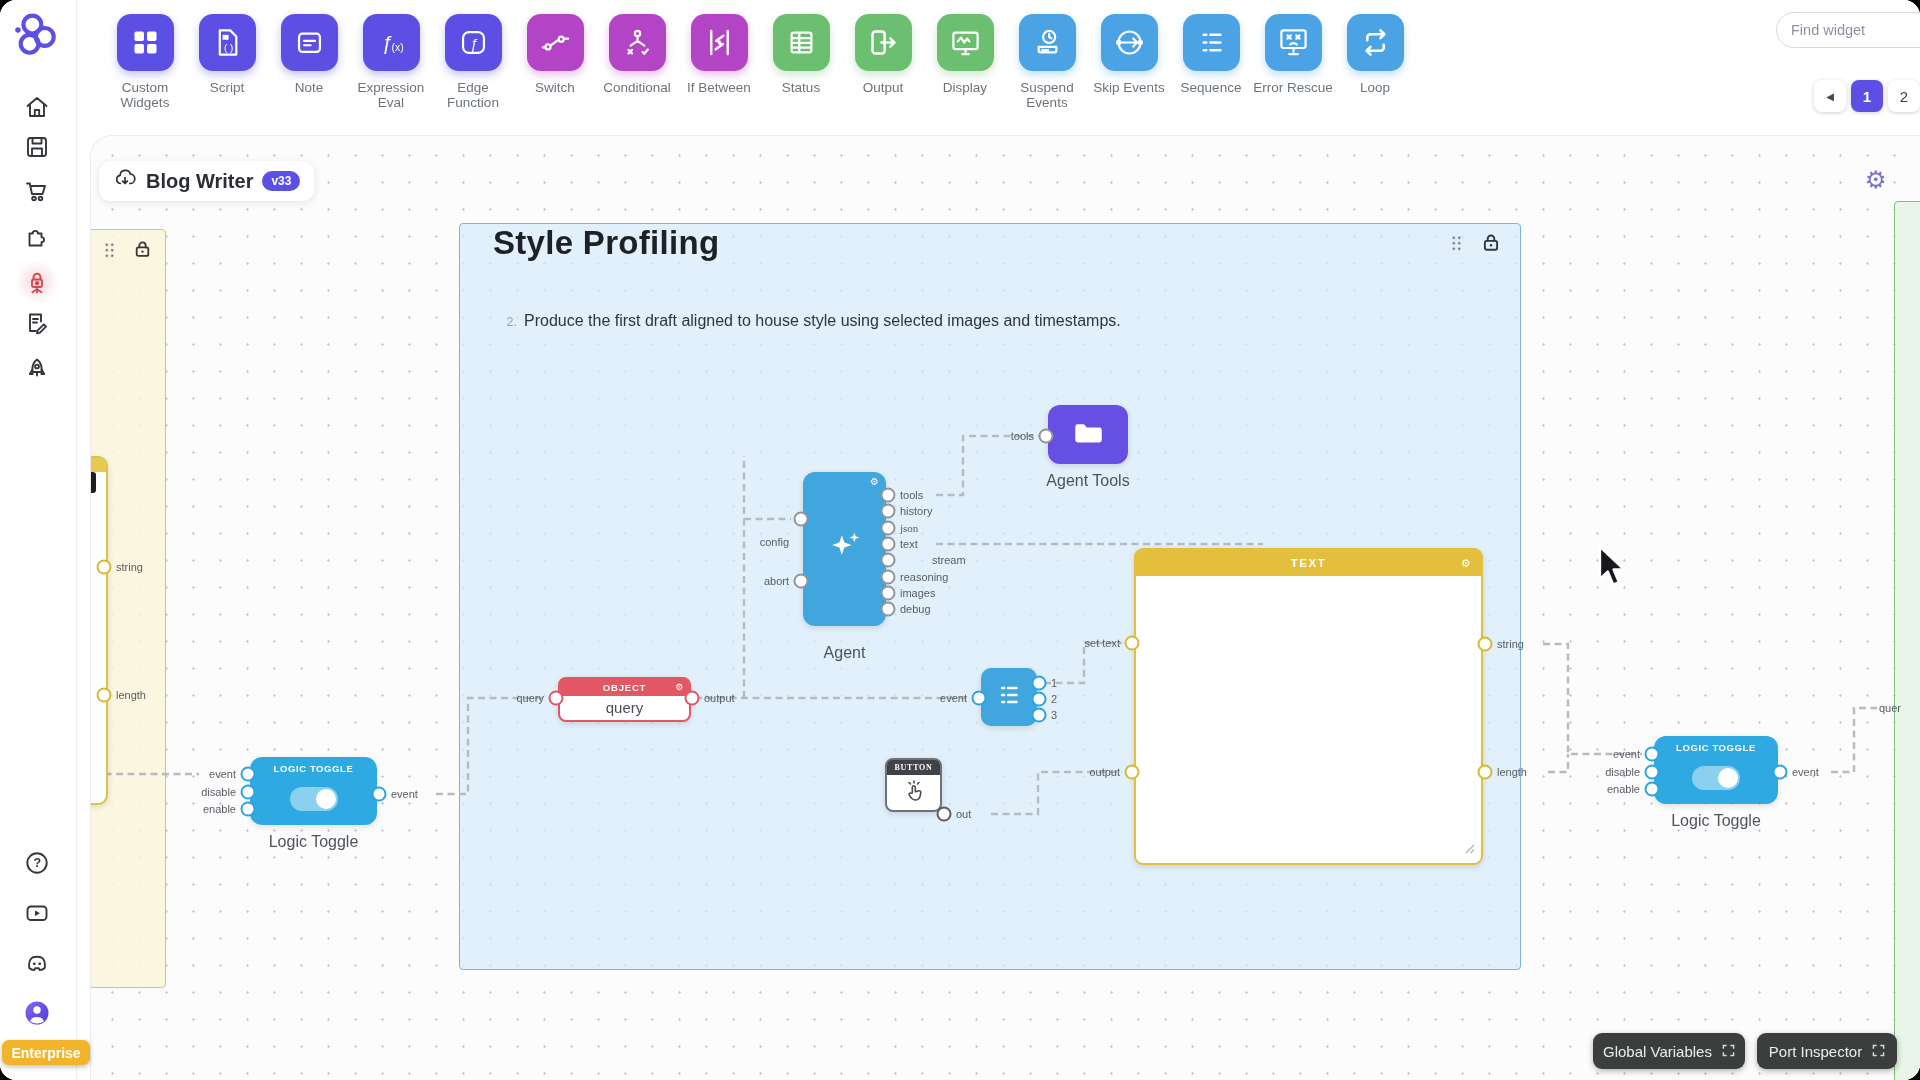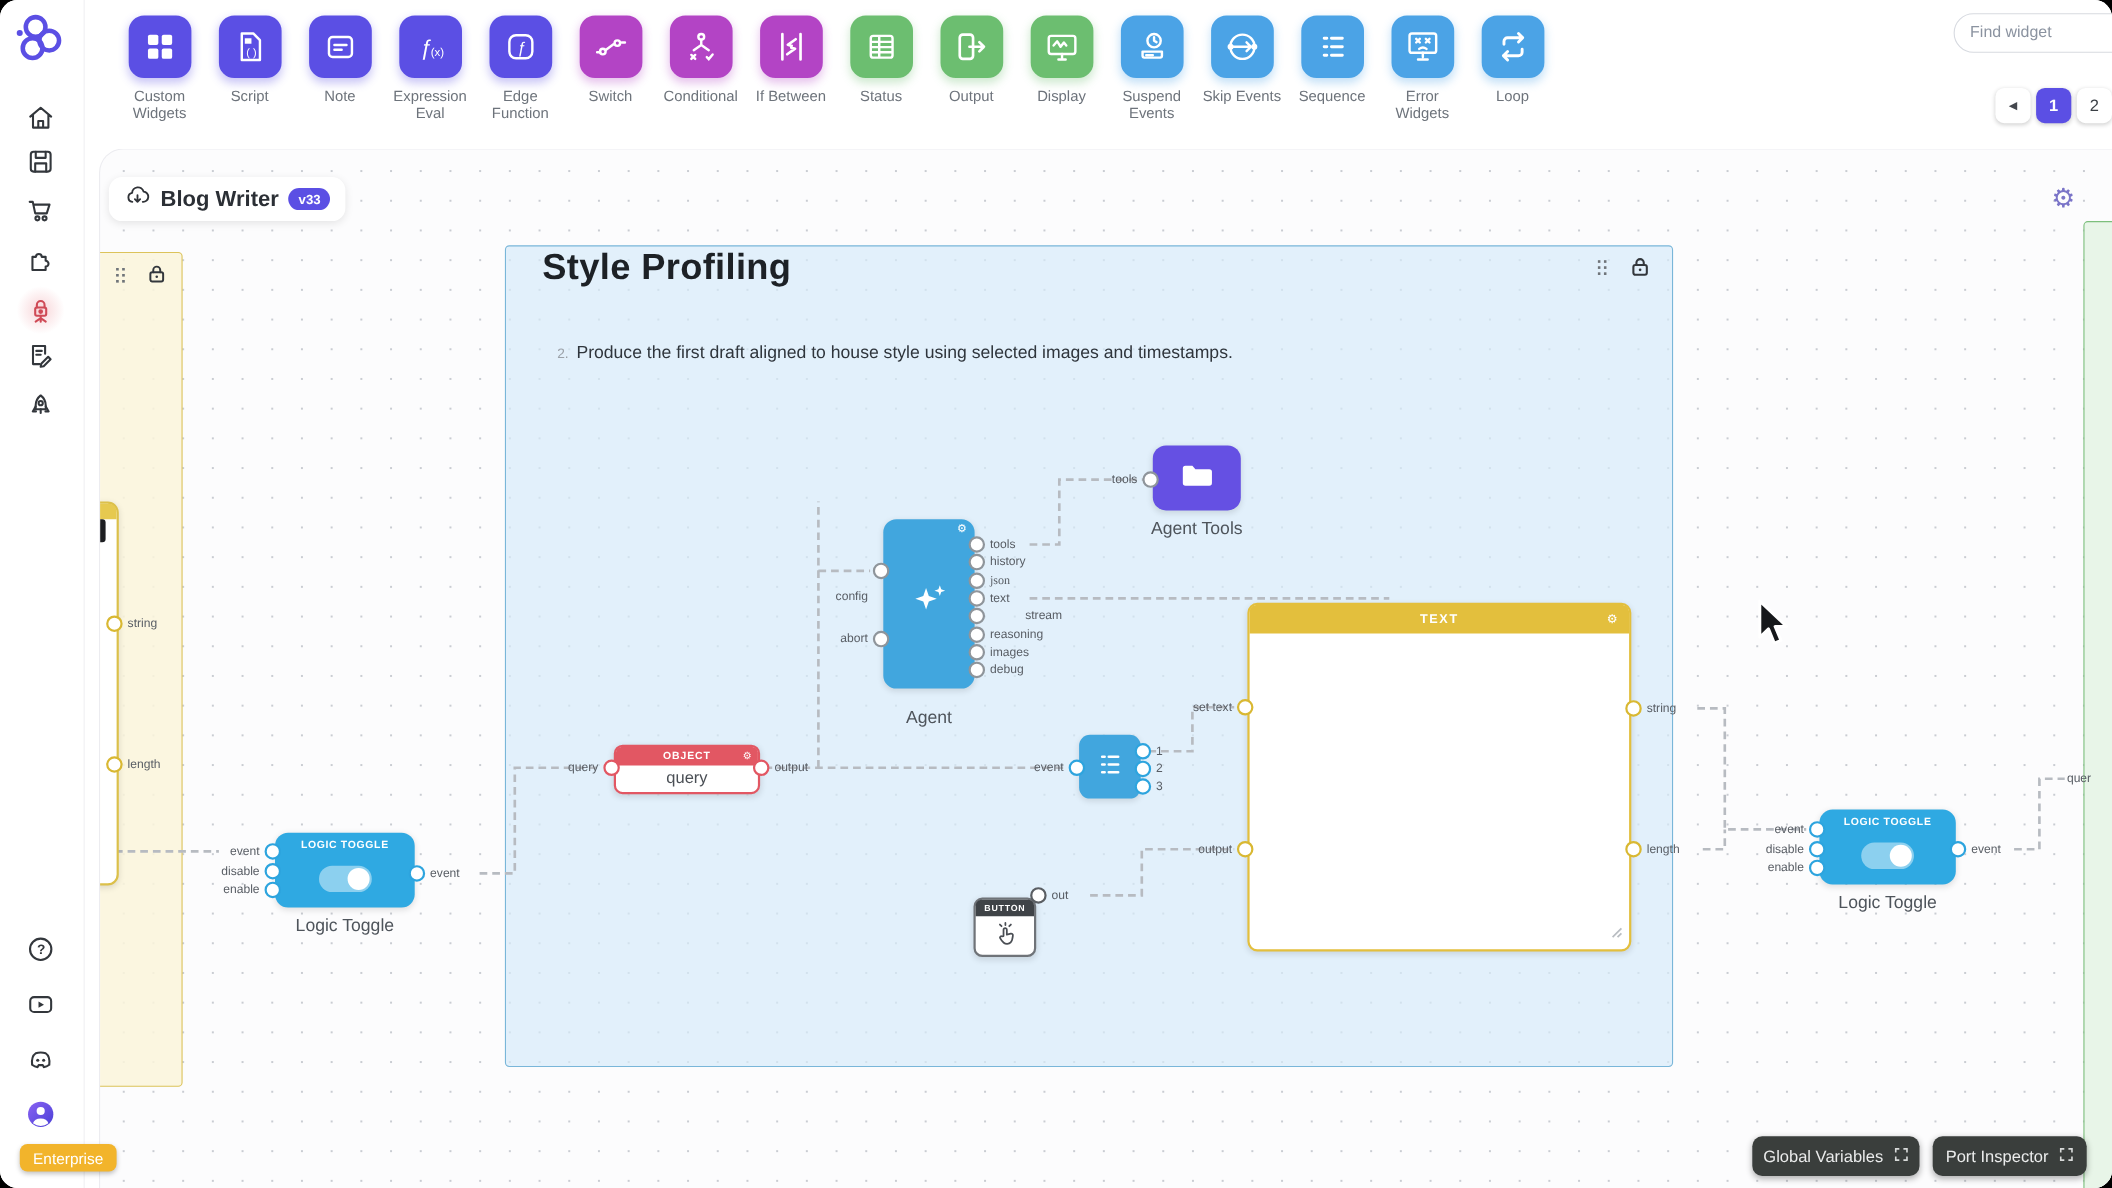--- a/index.html
+++ b/index.html
@@ -2,21 +2,21 @@
 <html><head>
 <meta charset="utf-8">
 <style>
   html,body{margin:0;padding:0;background:#000;font-family:"Liberation Sans","DejaVu Sans",sans-serif;}
   .app{position:fixed;inset:0;background:#fff;border-radius:16px;overflow:hidden;}
   .abs{position:absolute;}
   
   .sidebar{position:absolute;left:0;top:0;width:76px;height:100%;background:#fff;border-right:1px solid #efeff2;z-index:30;}
   .side-ic{position:absolute;left:24px;width:26px;height:26px;cursor:pointer;}
   .side-glow{position:absolute;left:15px;width:44px;height:44px;border-radius:50%;background:radial-gradient(rgba(228,88,100,.25),rgba(228,88,100,0) 70%);}
-  .ent-badge{position:absolute;left:18px;top:1040px;width:88px;height:25px;background:#f2b42b;border-radius:7px;color:#fff;font-weight:normal;font-size:14px;display:flex;align-items:center;justify-content:center;box-shadow:0 2px 5px rgba(0,0,0,.25);z-index:40;}
+  .ent-badge{position:absolute;left:2px;top:1040px;width:88px;height:25px;background:#f2b42b;border-radius:7px;color:#fff;font-weight:bold;font-size:14px;display:flex;align-items:center;justify-content:center;box-shadow:0 2px 5px rgba(0,0,0,.25);z-index:40;}
   
   .toolbar{position:absolute;left:76px;top:0;right:0;height:135px;background:#fff;z-index:20;}
   .tb-row{position:absolute;left:28px;top:14px;display:flex;}
   .tb-item{width:82px;display:flex;flex-direction:column;align-items:center;cursor:pointer;}
   .tb-tile{width:57px;height:57px;border-radius:14px;display:flex;align-items:center;justify-content:center;}
   .tb-label{margin-top:9px;font-size:13.5px;line-height:1.12;color:#6d737b;text-align:center;}
   .search-wrap{position:absolute;left:1700px;top:12px;width:202px;height:36px;border:1.5px solid #d7dae0;border-radius:18px;background:#fff;display:flex;align-items:center;box-sizing:border-box;}
   .search-input{border:none;outline:none;flex:1;padding:0 10px 0 14px;font-size:14.5px;color:#3c4148;background:transparent;font-family:inherit;}
   .search-input::placeholder{color:#8b93a0;}
   .pager{position:absolute;left:1738px;top:80px;display:flex;gap:5px;}
@@ -284,21 +284,21 @@
         </div>
         <div class="tb-item">
           <div class="tb-tile" style="background:#4ba3e6;box-shadow:0 4px 9px #4ba3e655;">
             <svg viewBox="0 0 30 30" width="33" height="33">
               <g fill="none" stroke="#fff" stroke-width="2" stroke-linecap="round" stroke-linejoin="round">
                 <rect x="4" y="4" width="22" height="16" rx="2"></rect>
                 <path d="M9.5 8.5l3 3m0-3-3 3M17.5 8.5l3 3m0-3-3 3M12 16.8c2-1.6 4-1.6 6 0M15 20v3.5M11 25.5h8"></path>
               </g>
             </svg>
           </div>
-          <div class="tb-label">Error Widgets</div>
+          <div class="tb-label">Error Rescue</div>
         </div>
         <div class="tb-item">
           <div class="tb-tile" style="background:#4ba3e6;box-shadow:0 4px 9px #4ba3e655;">
             <svg viewBox="0 0 30 30" width="33" height="33">
               <g fill="none" stroke="#fff" stroke-width="2.4" stroke-linecap="round" stroke-linejoin="round">
                 <path d="M7.5 13v-2.5a3 3 0 0 1 3-3H23m0 0-3.5-3.5M23 7.5 19.5 11M22.5 17v2.5a3 3 0 0 1-3 3H7m0 0 3.5 3.5M7 22.5l3.5-3.5"></path>
               </g>
             </svg>
           </div>
           <div class="tb-label">Loop</div>
@@ -461,21 +461,21 @@
     </div>
     <div class="port pc-blue" style="left:888px;top:562px;"></div>
     <span class="plab" style="left:876px;top:562px;">event</span>
     <div class="port pc-blue" style="left:948px;top:547px;"></div>
     <span class="plab r" style="left:960px;top:547px;">1</span>
     <div class="port pc-blue" style="left:948px;top:563px;"></div>
     <span class="plab r" style="left:960px;top:563px;">2</span>
     <div class="port pc-blue" style="left:948px;top:579px;"></div>
     <span class="plab r" style="left:960px;top:579px;">3</span>
 
-    <div class="node" style="left:794px;top:680px;width:57px;height:54px;background:#fff;border:2px solid #6f7378;border-radius:8px;box-sizing:border-box;">
+    <div class="node" style="left:794px;top:622px;width:57px;height:54px;background:#fff;border:2px solid #6f7378;border-radius:8px;box-sizing:border-box;font-family:Liberation Serif, serif;">
       <div class="hdr" style="height:15px;background:#3f4347;font-size:8px;letter-spacing:.7px;line-height:15px;border-radius:5px 5px 0 0;">BUTTON</div>
       <div style="display:flex;align-items:center;justify-content:center;height:34px;">
         <svg viewBox="0 0 26 26" width="26" height="26" fill="none" stroke="#4a4e54" stroke-width="1.6" stroke-linecap="round" stroke-linejoin="round">
             <path d="M9.5 5 8 3.5M16.5 5 18 3.5M13 4V2"></path>
             <path d="M11.3 14V8.3a1.5 1.5 0 0 1 3 0v4.4l3.6-.9a1.6 1.6 0 0 1 1.9 1.9c-.3 2.9-.8 4.8-2 6-1.5 1.6-4.6 1.7-6.3.3-1-.8-2.2-2.2-3.3-4.2-.6-1 .7-2.1 1.7-1.5z"></path>
           </svg>
       </div>
     </div>
     <div class="port pc-dark" style="left:853px;top:678px;"></div>
     <span class="plab r" style="left:865px;top:678px;">out</span>

